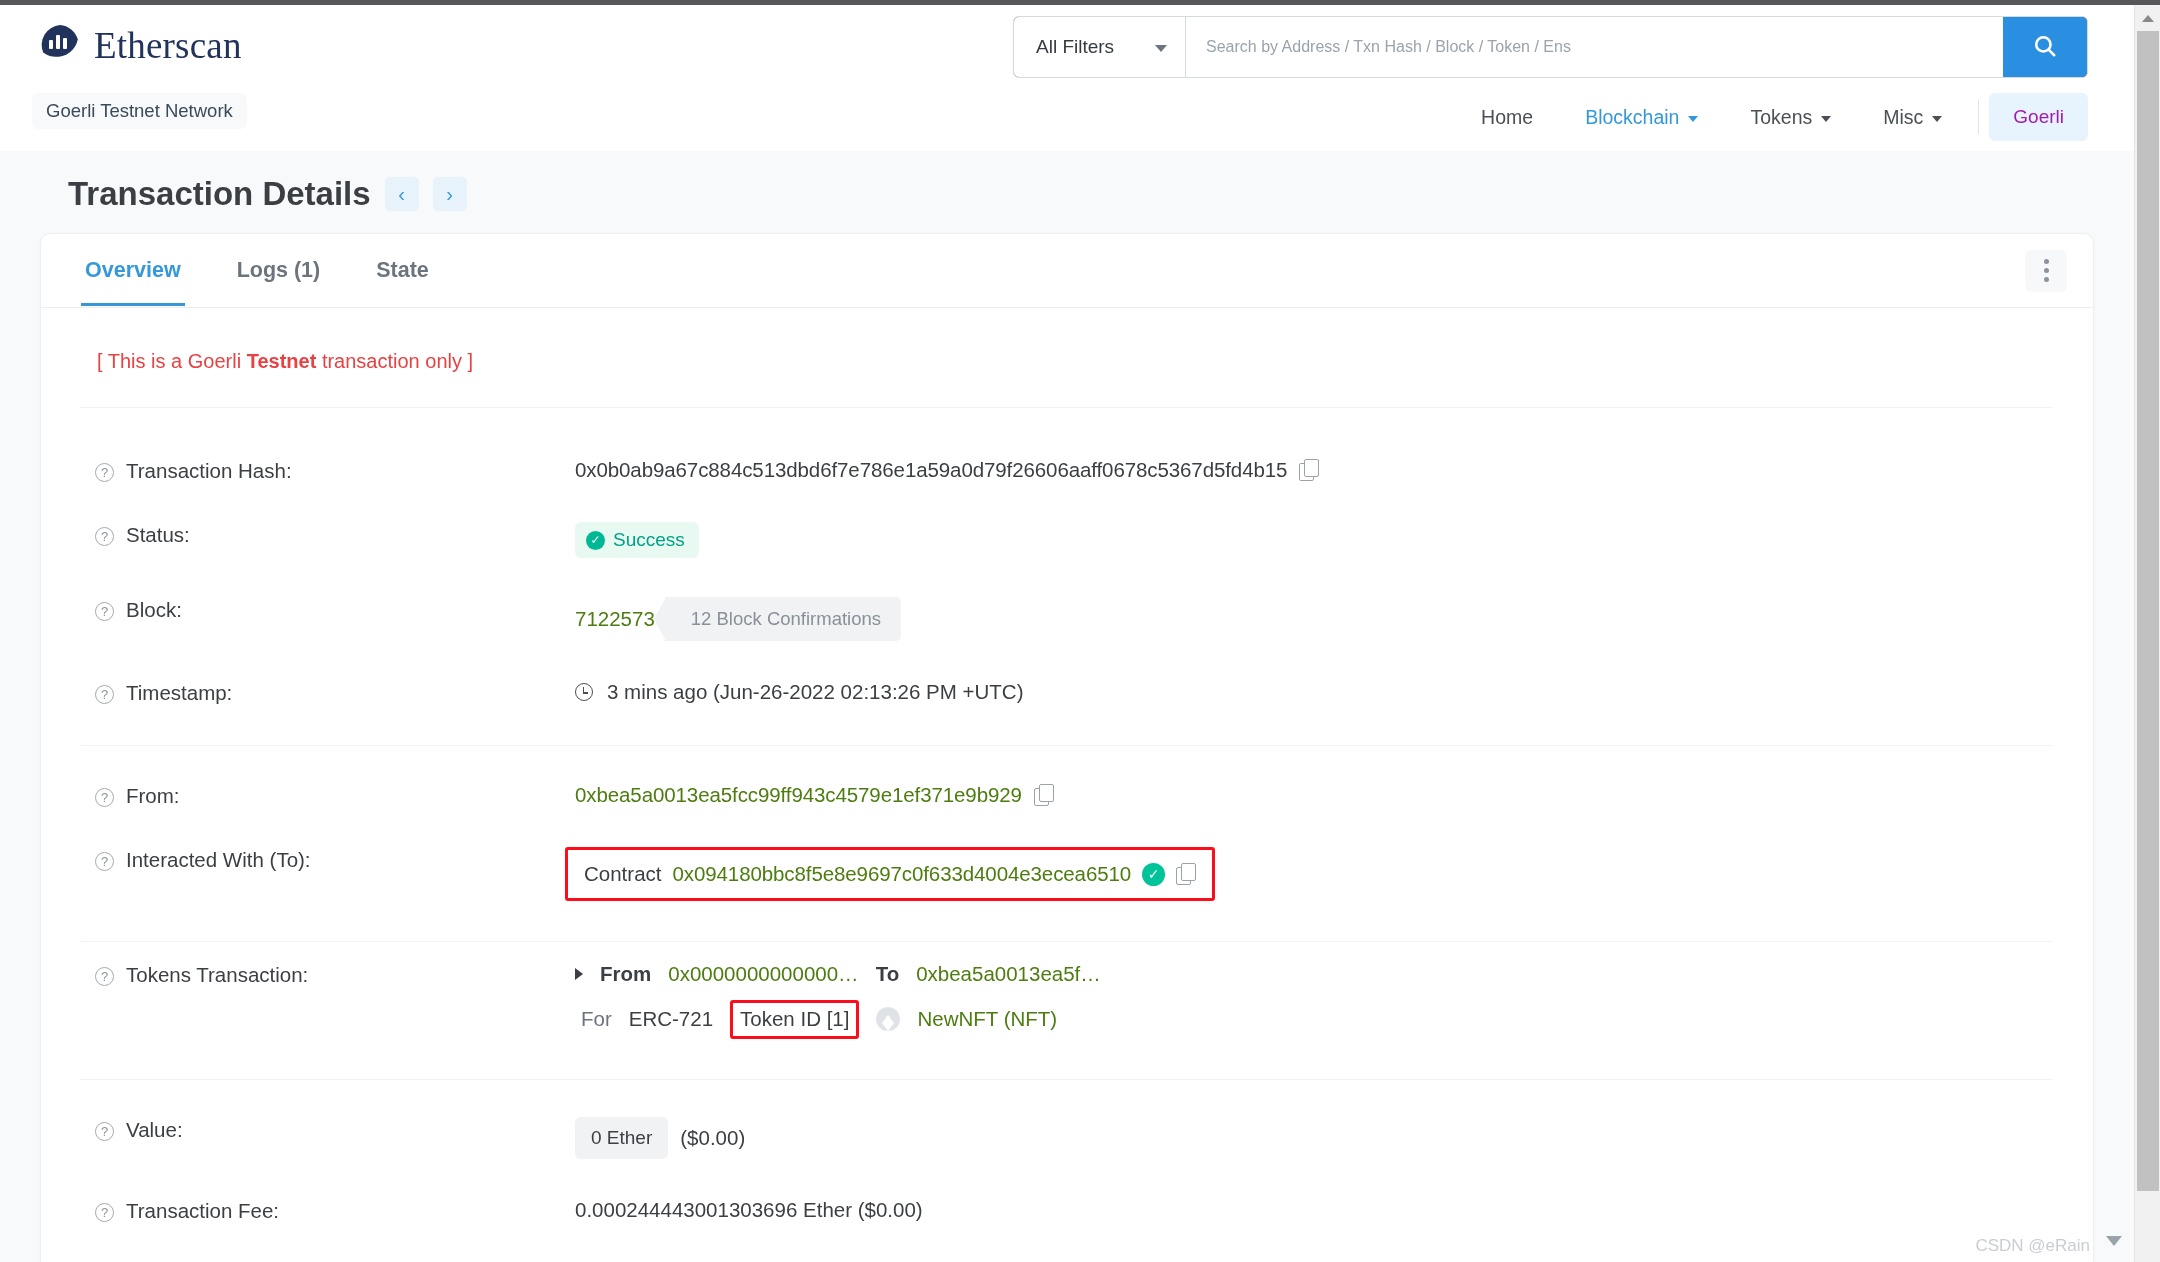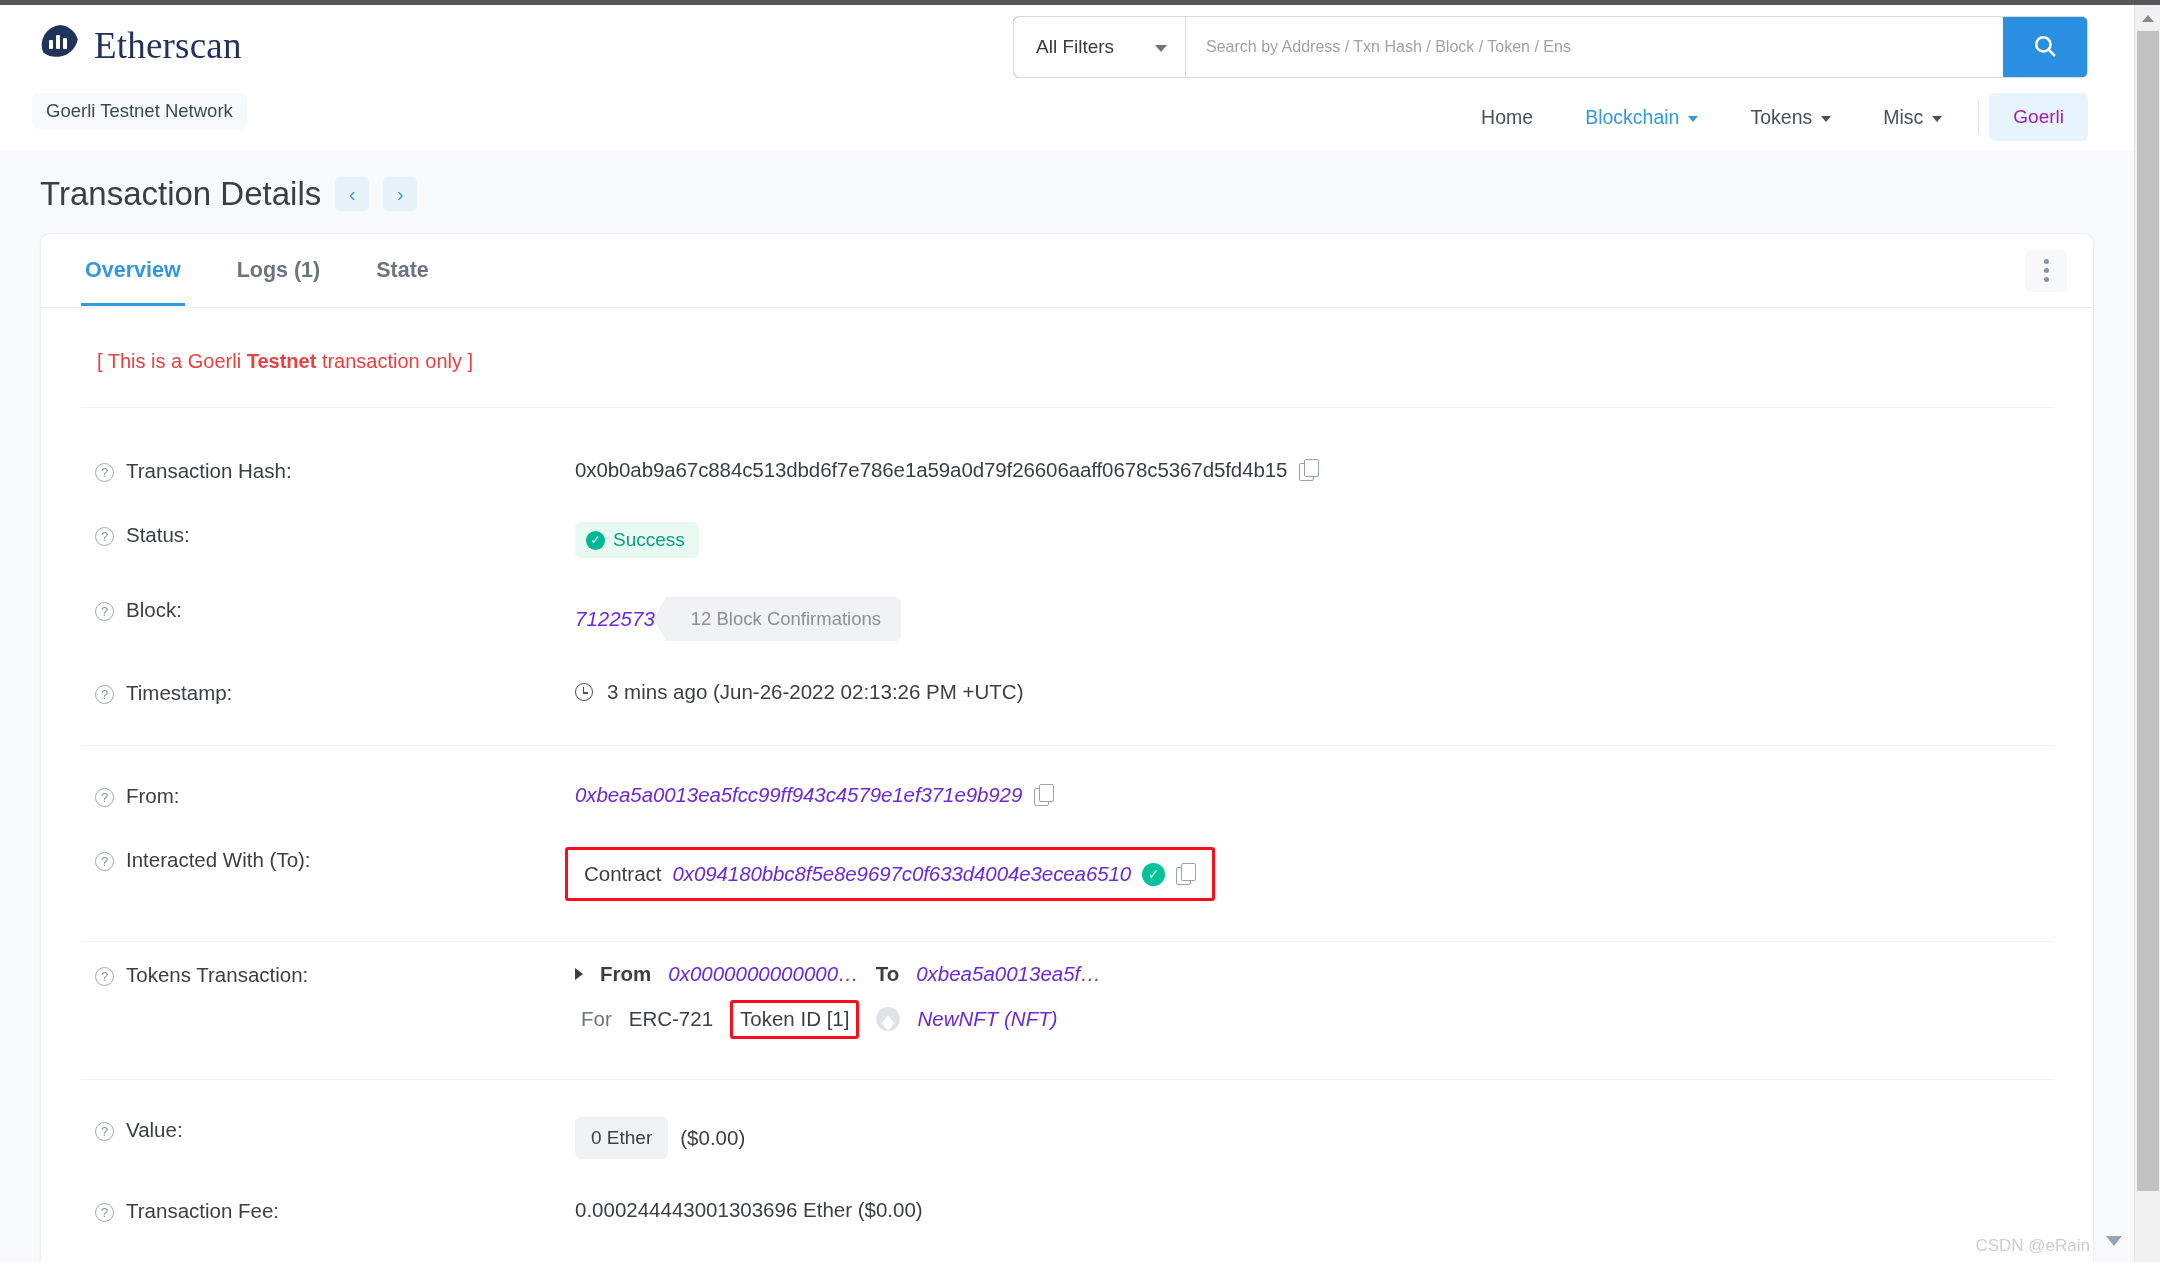--- a/index.html
+++ b/index.html
@@ -208,21 +208,22 @@
 
   .page-title-row {
     display: flex;
     align-items: center;
     gap: 14px;
     padding: 24px 0 20px 40px;
   }
   .page-title {
     font-size: 33px;
     color: #3b3f44;
-    font-weight: normal;
+    font-weight: bold;
+    margin-left: 28px;
   }
   .nav-arrow-btn {
     width: 34px; height: 34px;
     background: #e8f2fb;
     border-radius: 5px;
     display: flex;
     align-items: center;
     justify-content: center;
     color: #3498db;
     font-size: 20px;
@@ -339,21 +340,21 @@
     flex-wrap: wrap;
     gap: 12px;
     padding-top: 1px;
   }
   .dvalue.col {
     flex-direction: column;
     align-items: flex-start;
     gap: 14px;
   }
 
-  .link { color: #6d28d9; text-decoration: none; cursor: pointer; font-style: italic; }
+  .link { color: #4d7c0f; text-decoration: none; cursor: pointer; }
   .mono-hash { letter-spacing: -0.1px; }
 
   .copy-ico {
     display: inline-block;
     width: 20px; height: 22px;
     position: relative;
     cursor: pointer;
     flex: 0 0 20px;
   }
   .copy-ico::before {

